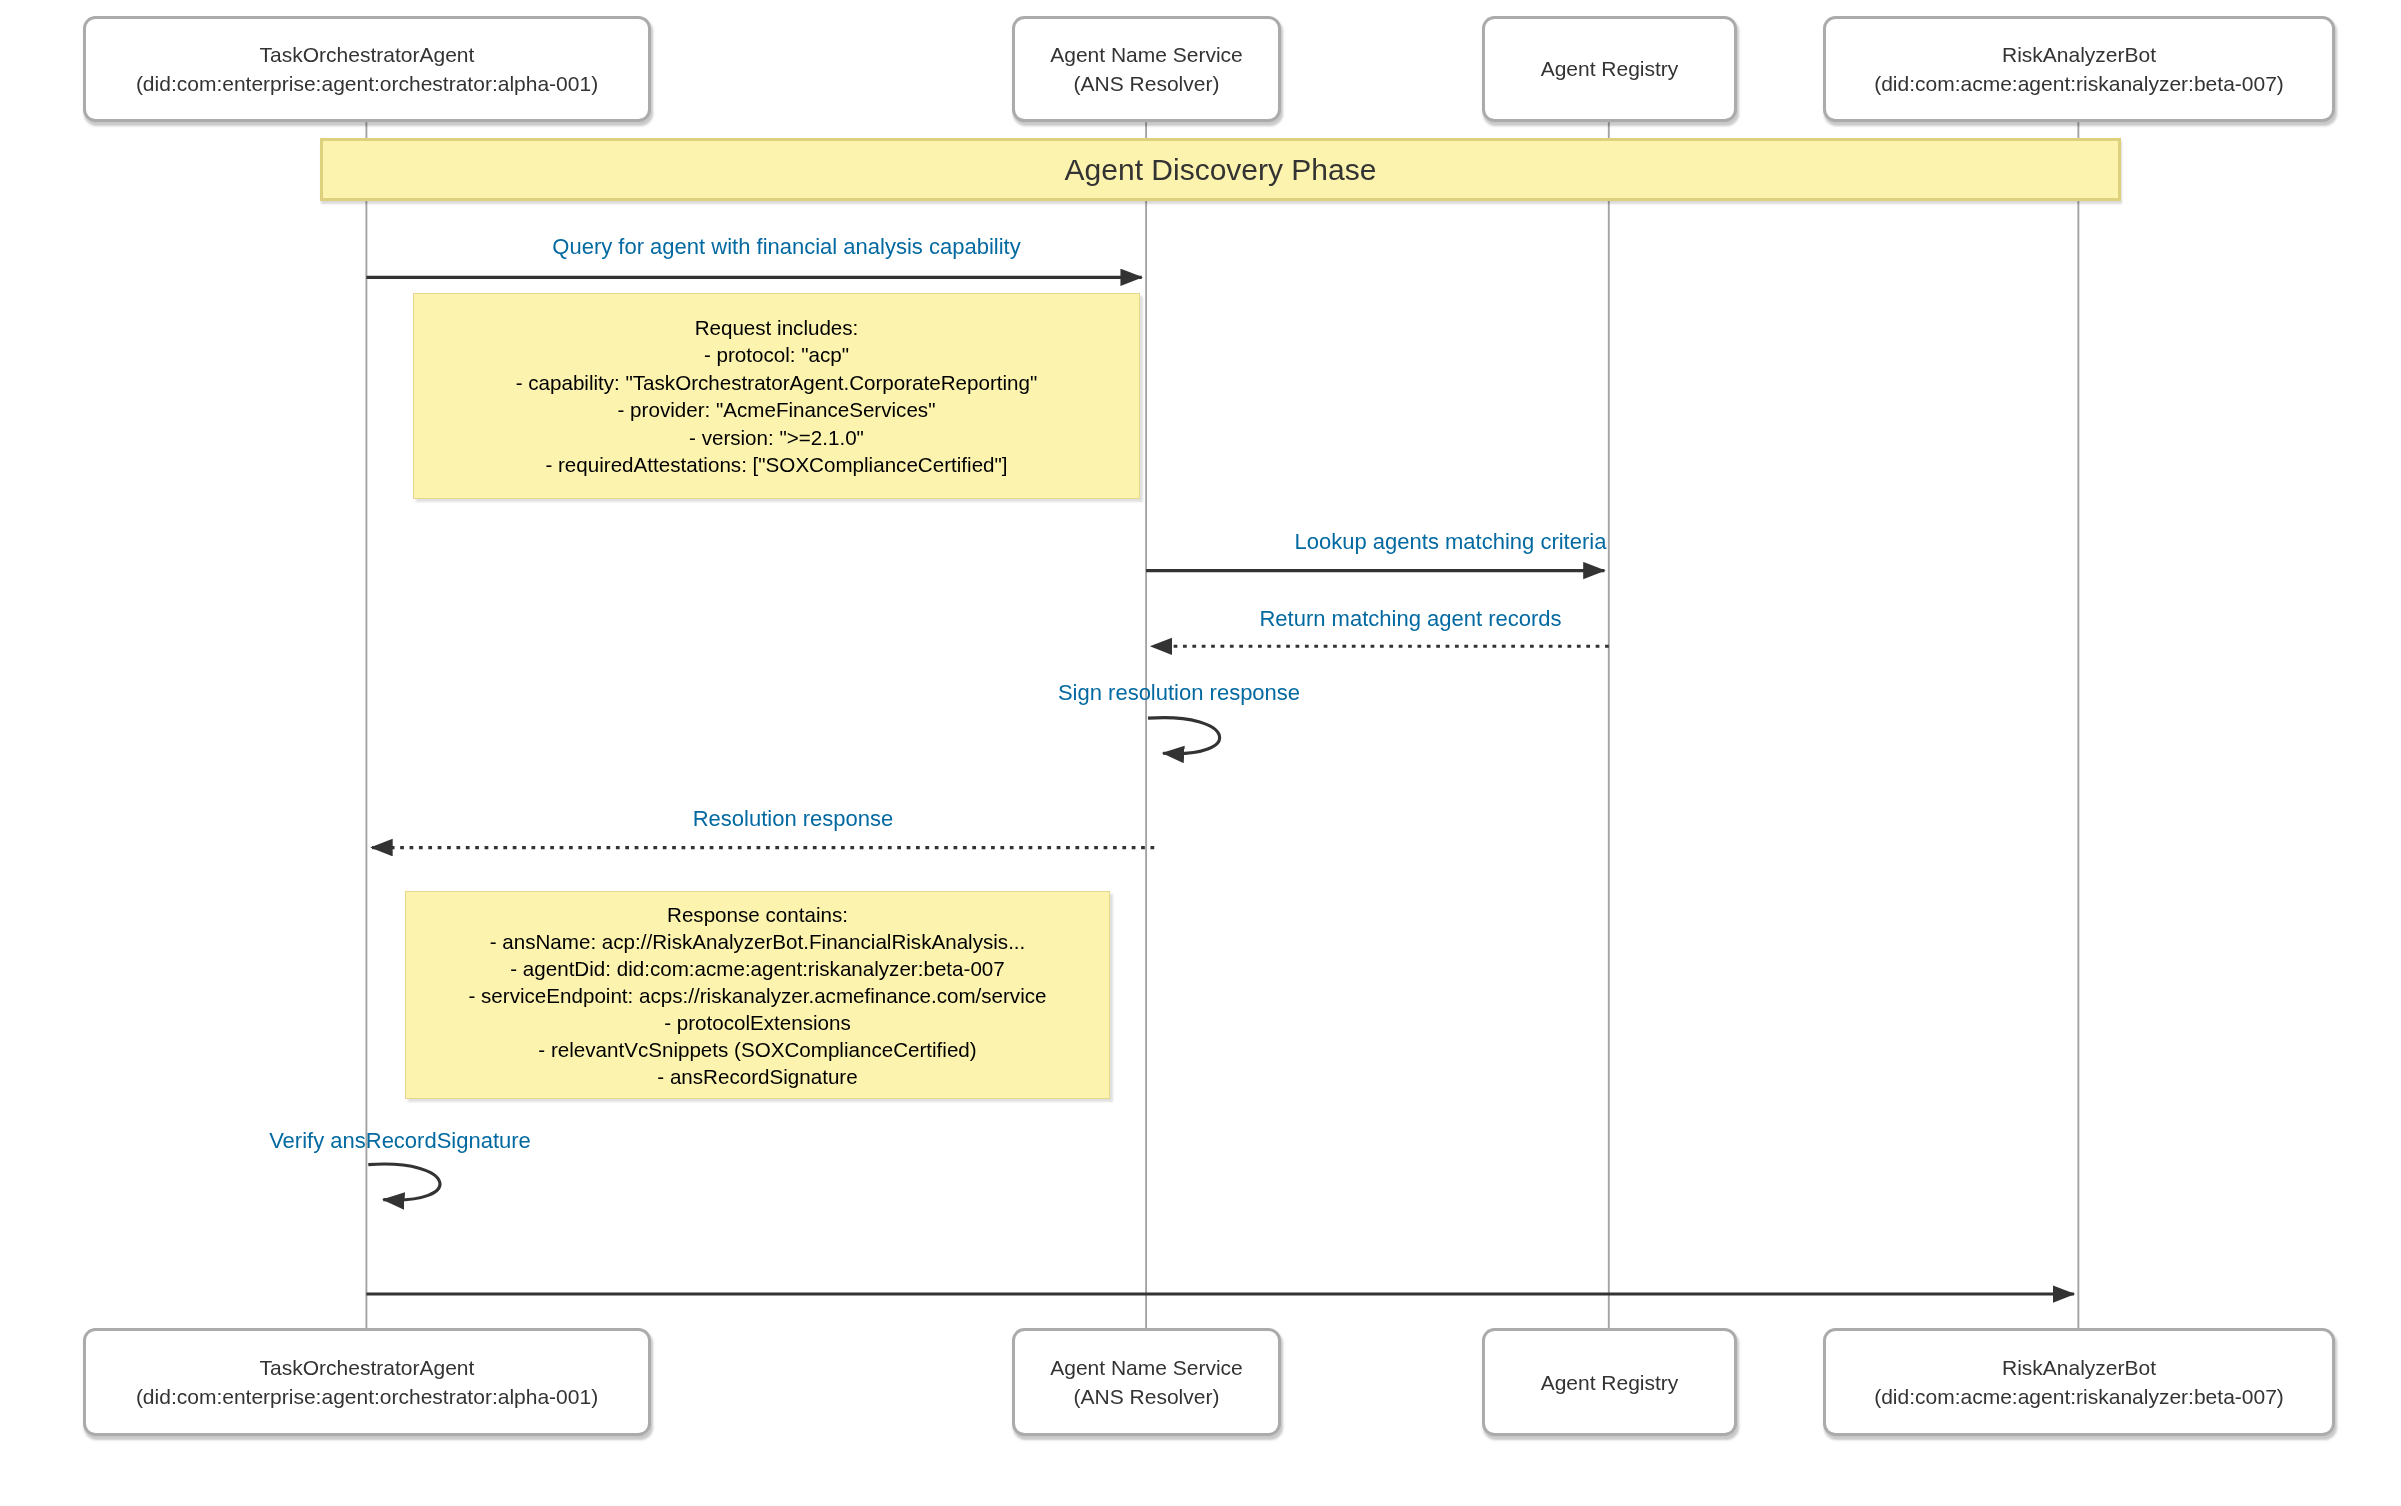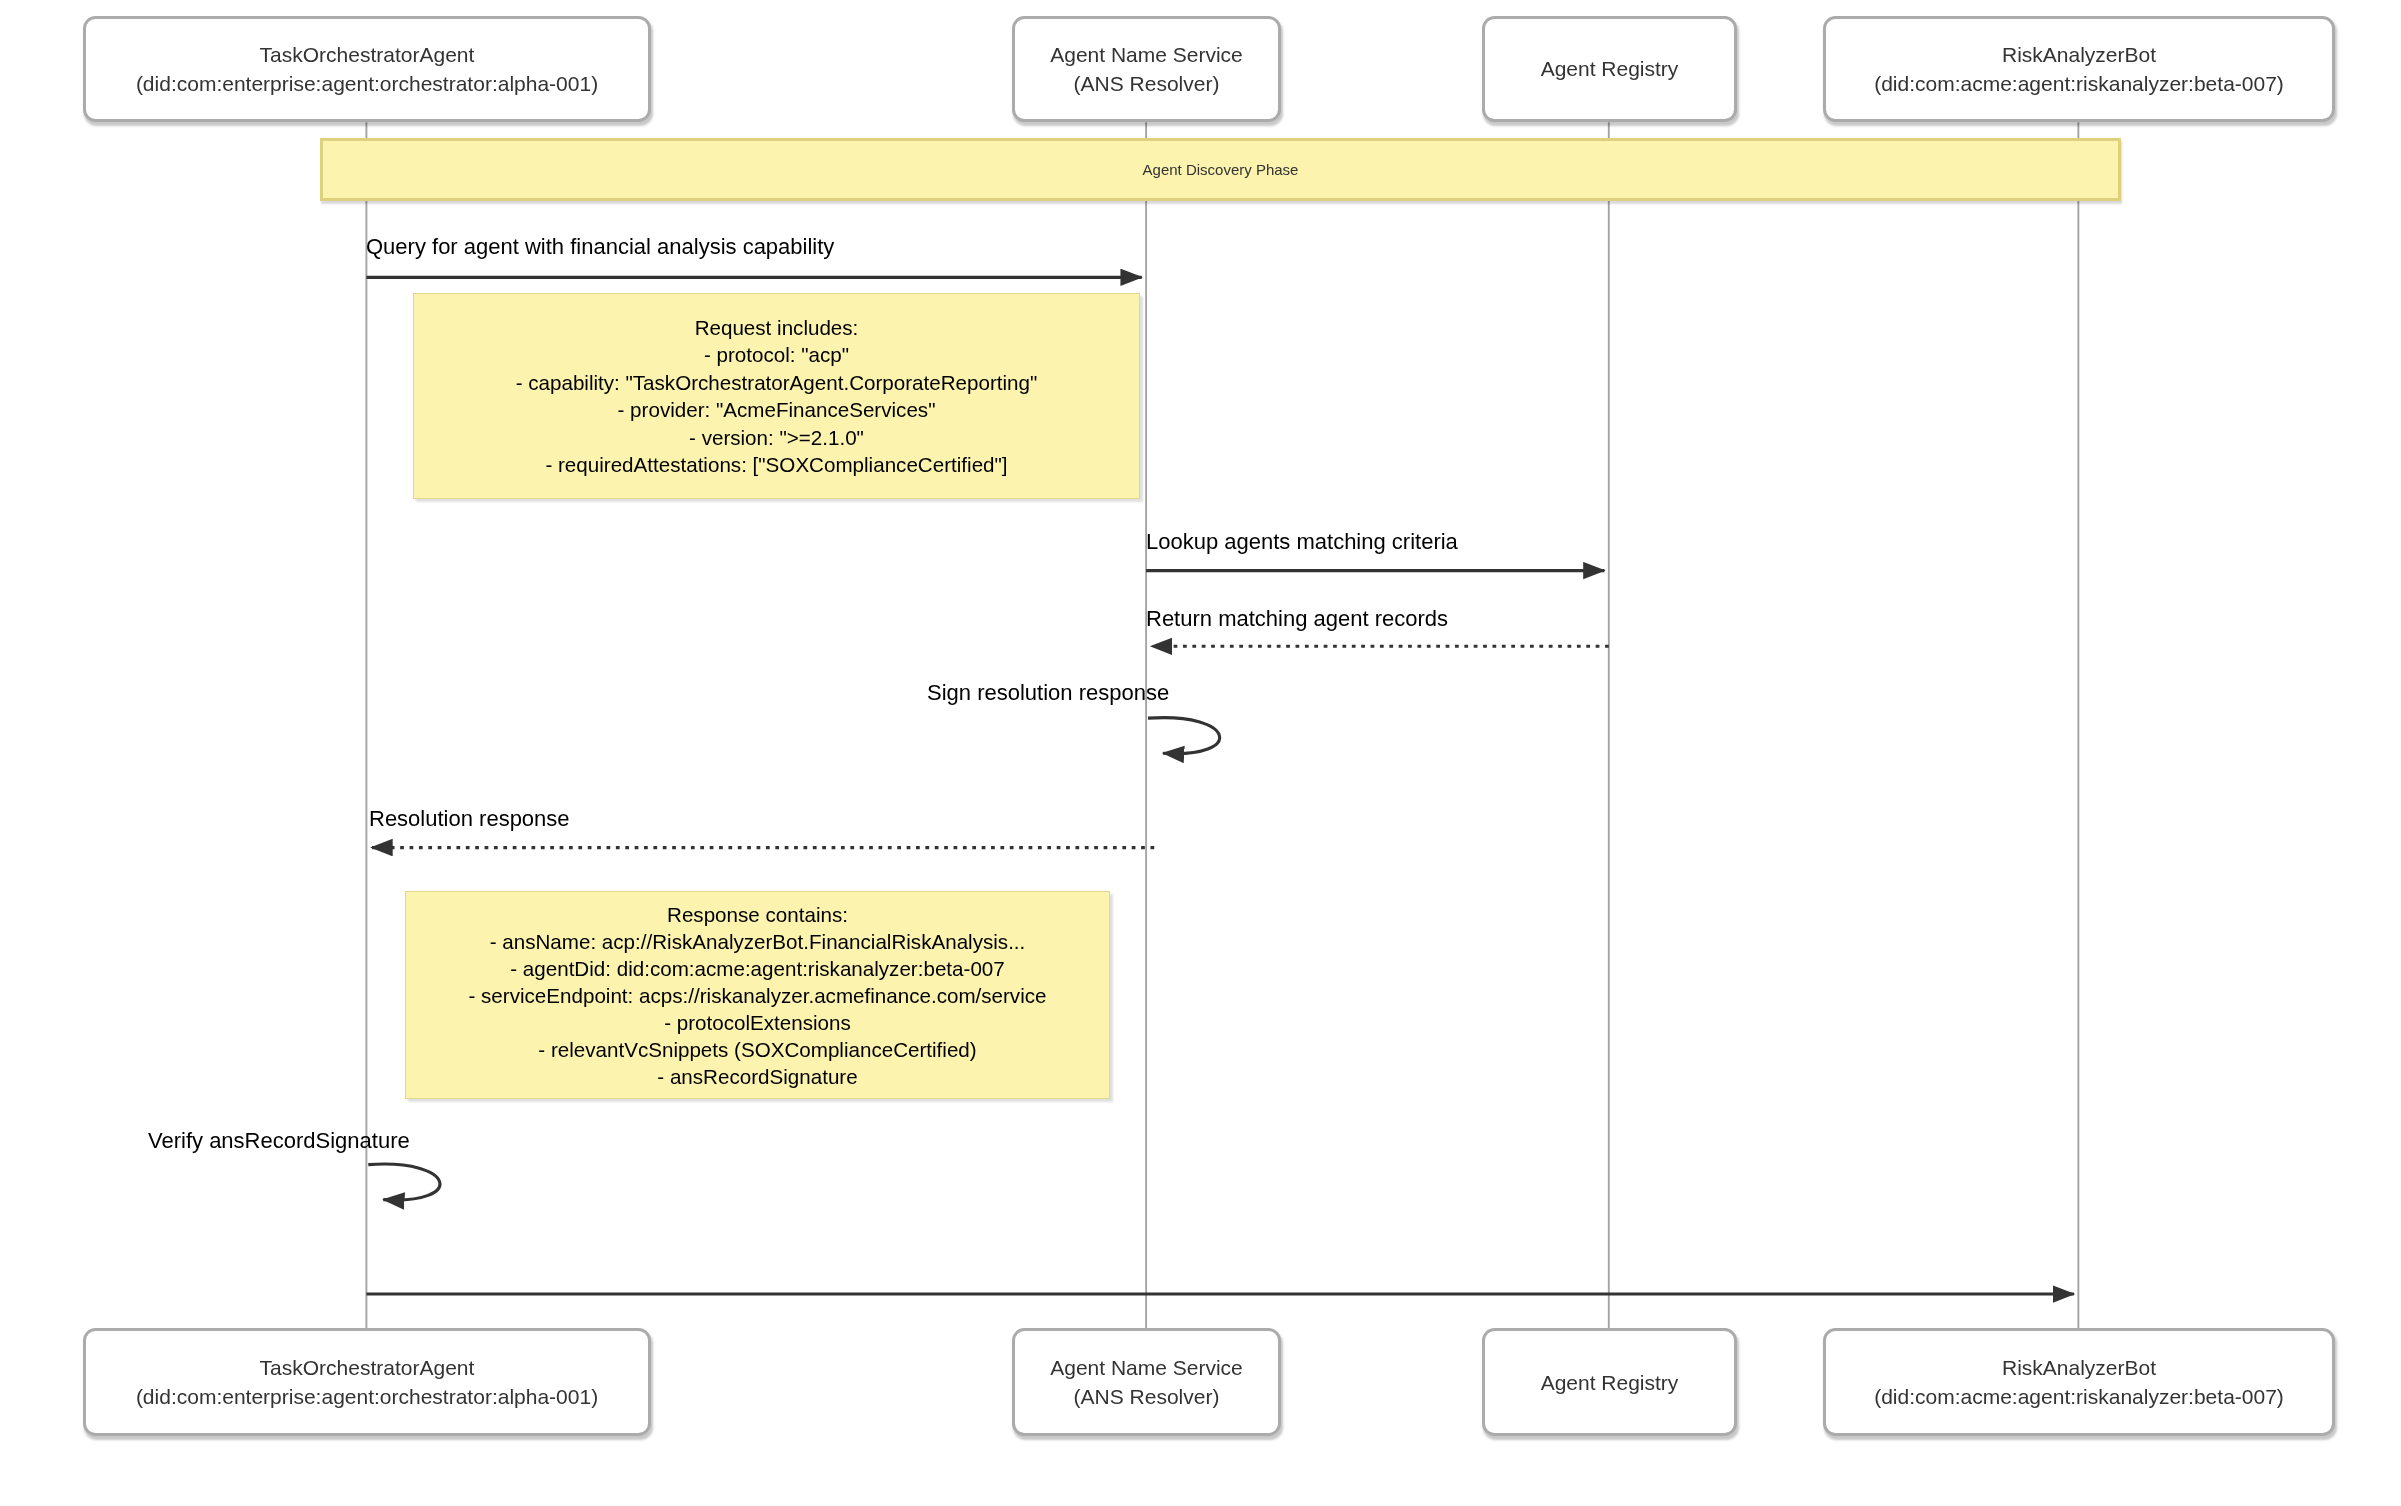--- a/index.html
+++ b/index.html
@@ -40,45 +40,46 @@
   }
   .band {
     position: absolute;
     box-sizing: border-box;
     background: #fcf3ae;
     border: 3.1px solid #ddd17e;
     box-shadow: 1.3px 2.5px 1.9px rgba(0,0,0,0.15);
     display: flex;
     align-items: center;
     justify-content: center;
-    font-size: 15px;
+    font-size: 30px;
     color: #333333;
   }
   .note {
     position: absolute;
     box-sizing: border-box;
     background: #fcf3ae;
     border: 1.9px solid #e3d88c;
     box-shadow: 2.5px 3.1px 1.9px rgba(0,0,0,0.12);
     display: flex;
     flex-direction: column;
     align-items: center;
     justify-content: center;
     text-align: center;
     font-size: 20.6px;
     line-height: 27.5px;
     color: #000000;
   }
   .msg-label {
     position: absolute;
-    text-align: left;
+    text-align: center;
     font-size: 22px;
     line-height: 27.5px;
-    color: #000000;
+    color: #0369a1;
     white-space: nowrap;
+    margin-left: 33px;
   }
 </style>
 </head>
 <body>
 
 <div class="diagram">
 
   <svg class="wires" viewBox="0 0 3840 2409" xmlns="http://www.w3.org/2000/svg">
     <defs>
       <marker id="arrowhead" markerUnits="userSpaceOnUse" markerWidth="40" markerHeight="32" refX="34" refY="14" orient="auto">

